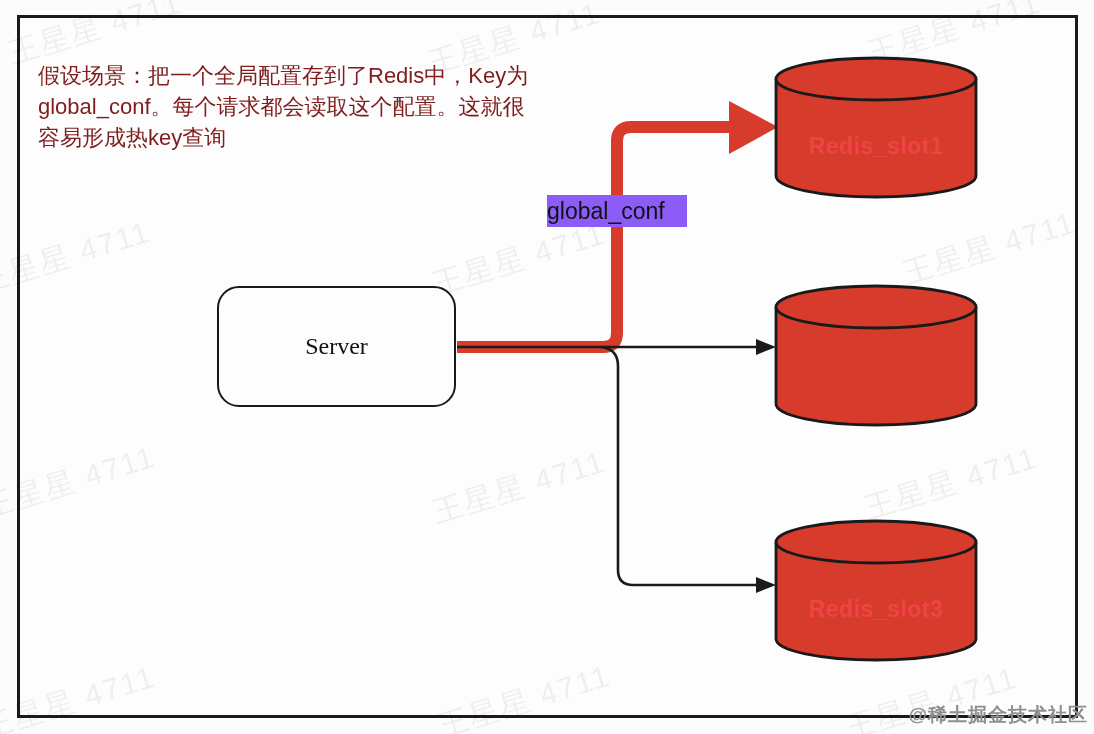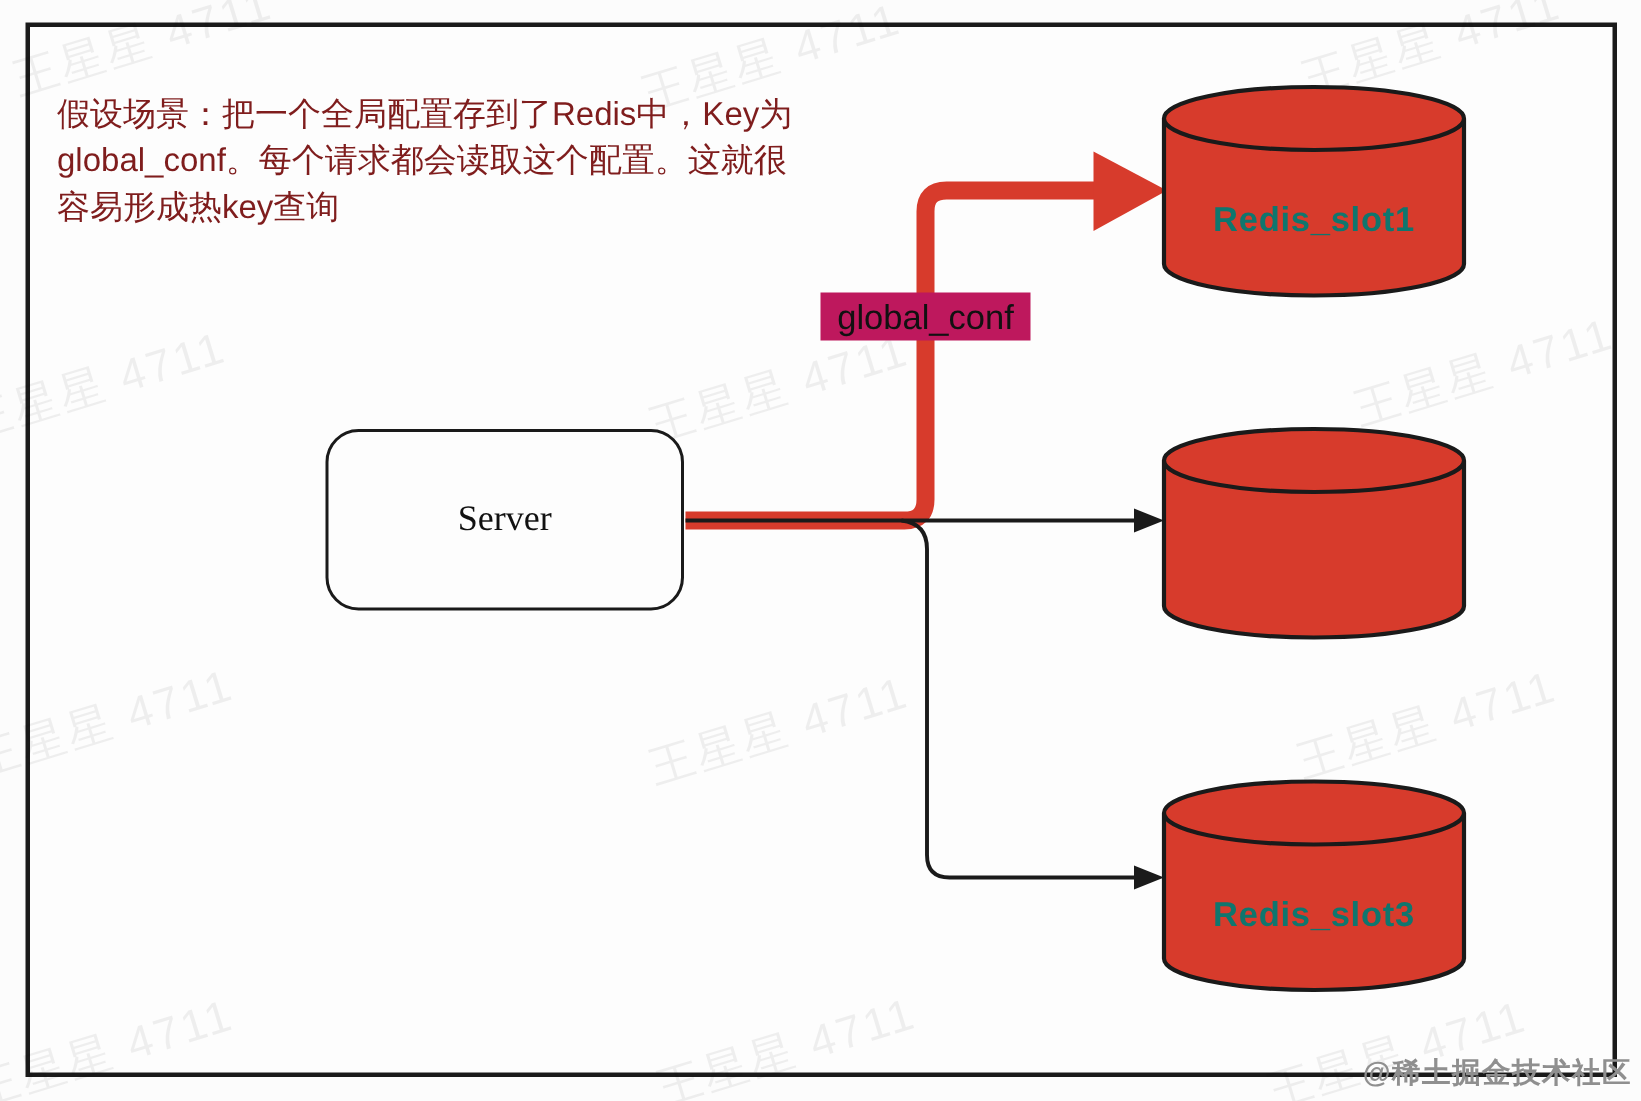--- a/index.html
+++ b/index.html
@@ -71,32 +71,31 @@
   }
   .cyl {
     position: absolute;
     width: 206px; height: 146px;
     z-index: 4;
   }
   .cyl svg { position: absolute; left: 0; top: 0; }
   .cyl .label {
     position: absolute; left: 0; top: 78px;
     width: 100%; text-align: center;
-    color: #0f766e; font-size: 23px; font-weight: bold;
+    color: #ef4444; font-size: 23px; font-weight: bold;
     letter-spacing: 0.5px;
   }
   .cyl-1 { left: 773px; top: 55px;  }
   .cyl-2 { left: 773px; top: 283px; }
   .cyl-3 { left: 773px; top: 518px; }
 
   .edge-label {
     position: absolute; left: 547px; top: 195px;
     width: 140px; height: 32px;
-    background: #be185d;
-    text-align: center;
+    background: #8b5cf6;
     font-size: 23px; color: #111;
     line-height: 32px;
     z-index: 5;
   }
   .credit {
     position: absolute; right: 6px; top: 702px;
     font-size: 19px; color: #8f8f8f;
     letter-spacing: 1px;
     z-index: 6;
     font-weight: bold;

